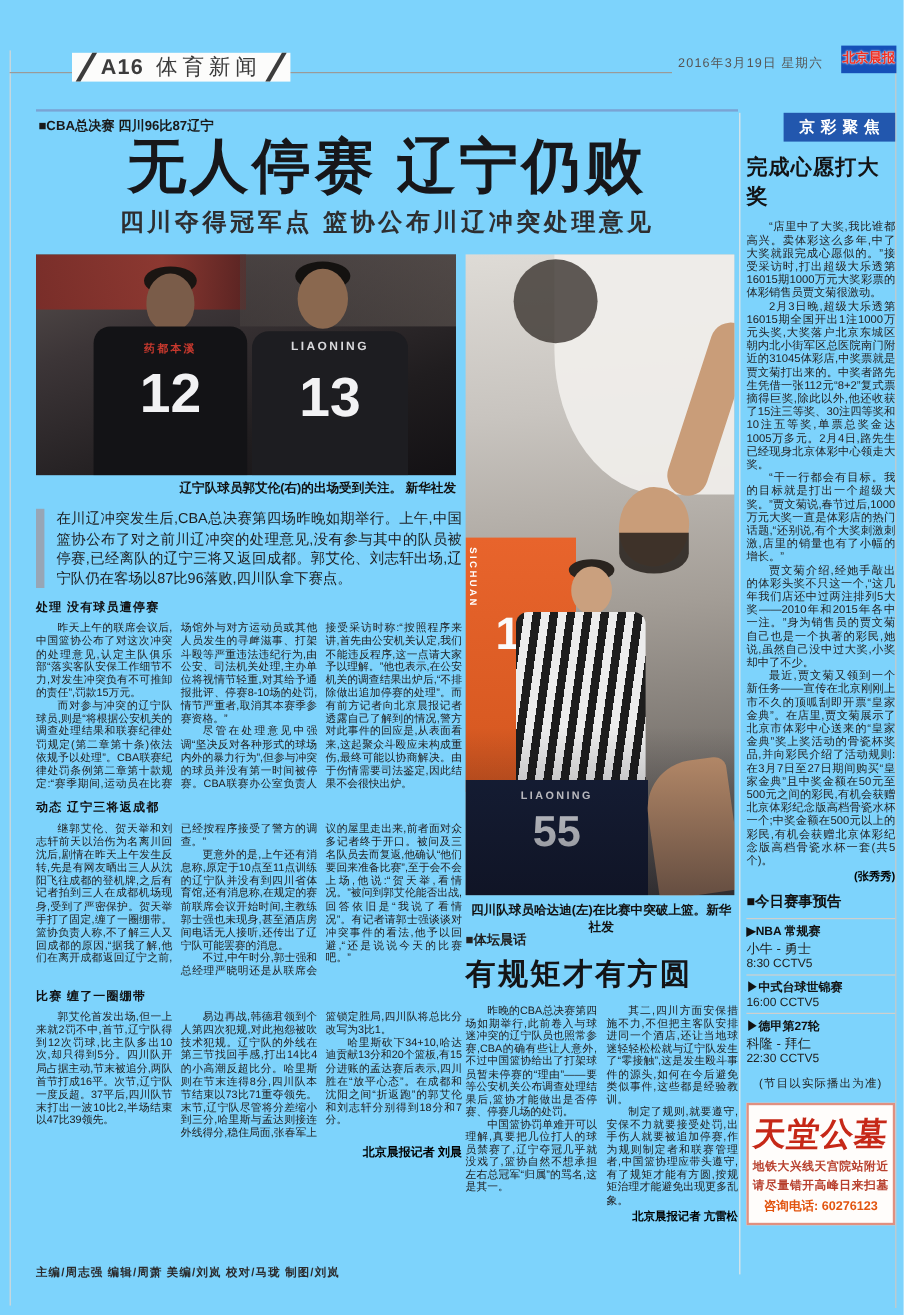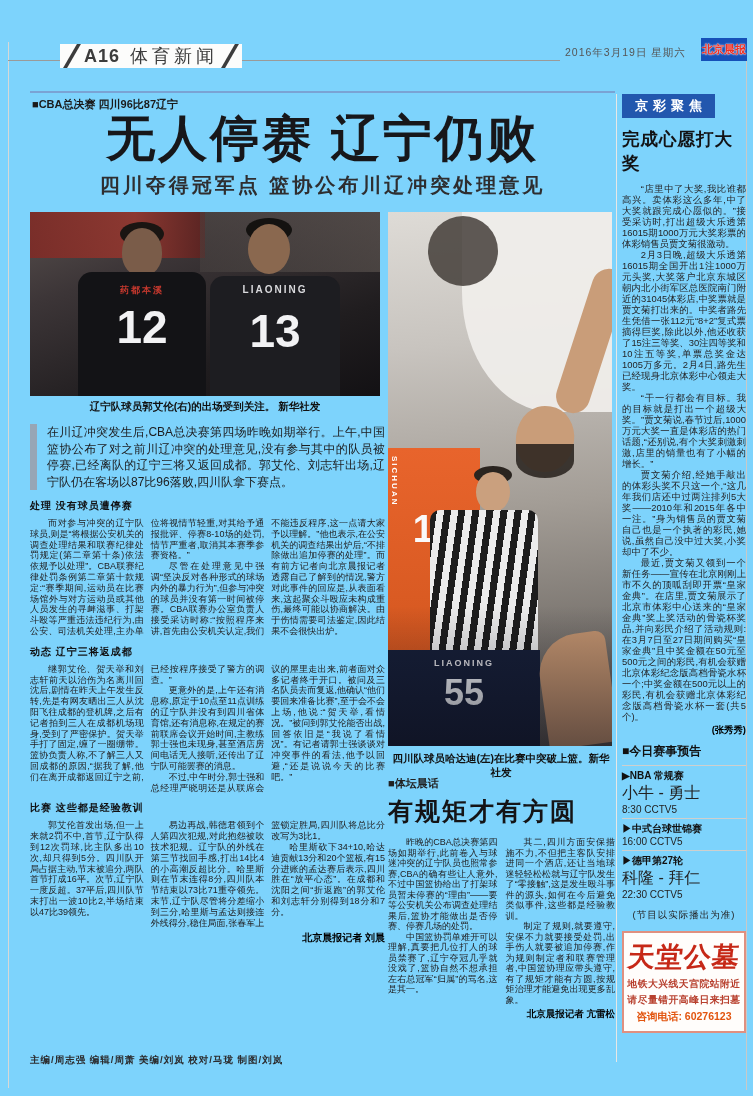--- a/index.html
+++ b/index.html
@@ -37,21 +37,21 @@
   .p1-crowd{right:0;top:0;width:180px;height:60px;background:linear-gradient(90deg,#4a4442,#6b625c);opacity:.5;}
   .p1-hair-l{left:90px;top:10px;width:44px;height:24px;border-radius:50%;background:#1a1512;}
   .p1-head-l{left:92px;top:16px;width:40px;height:48px;border-radius:50% 50% 45% 45%;background:#7a5c49;}
   .p1-hair-r{left:216px;top:6px;width:46px;height:24px;border-radius:50%;background:#141210;}
   .p1-head-r{left:218px;top:12px;width:42px;height:50px;border-radius:50%;background:#8a684f;}
   .p1-jersey-l{left:48px;top:60px;width:128px;height:124px;background:#131316;border-radius:14px 14px 0 0;}
   .p1-jersey-r{left:180px;top:64px;width:130px;height:120px;background:#1d1d21;border-radius:14px 14px 0 0;}
   .p1-sponsor{left:0;top:12px;width:100%;text-align:center;font-size:9px;color:#c8392e;font-weight:bold;letter-spacing:2px;}
   .p1-team{left:0;top:8px;width:100%;text-align:center;font-size:10px;color:#d9d9dc;letter-spacing:2px;font-weight:bold;}
   .p1-num{left:0;top:28px;width:100%;text-align:center;font-size:46px;font-weight:900;color:#f2f2f4;}
-  .caption1{position:absolute;left:30px;top:400px;width:350px;text-align:center;font-size:10.5px;font-weight:bold;color:#111;}
+  .caption1{position:absolute;left:30px;top:400px;width:350px;text-align:right;font-size:10.5px;font-weight:bold;color:#111;}
 
   
   .left-article{position:absolute;left:30px;top:424px;width:355px;}
   .lead{display:flex;margin-bottom:9px;}
   .lead-bar{width:7px;background:#97a6b6;margin-right:10px;flex:none;}
   .lead-text{font-size:12px;line-height:16.5px;text-align:justify;color:#1c1c1e;font-weight:500;}
   .sec-head{font-size:10px;font-weight:700;color:#101012;margin:8px 0 5px;letter-spacing:1px;}
   .sec-body{column-count:3;column-gap:7px;font-size:9px;line-height:10.8px;text-align:justify;color:#212123;}
   .sec-body p{margin:0;text-indent:2em;}
   .sec-byline{text-align:right;font-weight:bold;font-size:10px;margin-top:3px;}
@@ -82,31 +82,31 @@
   
   .commentary{position:absolute;left:388px;top:776px;width:227px;}
   .com-tag{font-size:11px;font-weight:bold;color:#222;margin-bottom:4px;}
   .com-title{font-size:25px;font-weight:900;letter-spacing:2px;color:#141416;margin-bottom:9px;}
   .com-body{column-count:2;column-gap:8px;font-size:9px;line-height:10.5px;text-align:justify;color:#212123;}
   .com-body p{margin:0;text-indent:2em;}
   .com-byline{text-align:right;font-weight:bold;font-size:9.5px;margin-top:3px;}
 
   
   .sidebar{position:absolute;left:622px;top:94px;width:124px;}
-  .side-tag-wrap{text-align:left;margin-bottom:9px;}
+  .side-tag-wrap{text-align:right;margin-bottom:9px;}
   .side-tag{display:inline-block;background:#2257ae;color:#fff;font-size:13px;font-weight:bold;letter-spacing:5px;
     padding:3px 8px 3px 13px;}
   .side-title{font-size:17.5px;font-weight:900;letter-spacing:1px;margin:0 0 8px;color:#131315;}
   .side-body{font-size:9.4px;line-height:11px;text-align:justify;color:#242426;}
   .side-body p{margin:0;text-indent:2em;}
   .side-credit{text-align:right;font-weight:bold;font-size:9.4px;margin:2px 0 6px;}
   .sch-head{font-size:12px;font-weight:900;color:#111;margin-bottom:5px;}
   .sch-item{border-top:1px solid #cfcfcd;padding:3px 0;}
   .sch-league{font-weight:bold;font-size:10px;color:#111;}
-  .sch-match{font-size:16px;color:#222;}
+  .sch-match{font-size:11px;color:#222;}
   .sch-time{font-size:10px;color:#222;}
   .sch-note{font-size:9.5px;text-align:center;color:#222;margin:6px 0 9px;letter-spacing:1px;}
   .ad{border:2px solid #e09080;padding:6px 3px 7px;text-align:center;background:#fffdfb;}
   .ad-title{font-family:"DejaVu Serif",serif;font-size:27px;font-weight:900;color:#c62817;transform:skewX(-6deg);letter-spacing:1px;}
   .ad-line{font-size:9.8px;font-weight:bold;color:#b8402e;margin-top:3px;letter-spacing:0.5px;}
   .ad-phone{font-size:10.5px;font-weight:900;color:#e2540e;margin-top:3px;}
 
   .footer-credits{position:absolute;left:30px;top:1054px;font-size:9.5px;font-weight:bold;color:#2b2b2d;letter-spacing:1px;}
 </style>
 </head>
@@ -153,36 +153,37 @@
 
   <div class="left-article">
     <div class="lead">
       <div class="lead-bar"></div>
       <div class="lead-text">在川辽冲突发生后,CBA总决赛第四场昨晚如期举行。上午,中国篮协公布了对之前川辽冲突的处理意见,没有参与其中的队员被停赛,已经离队的辽宁三将又返回成都。郭艾伦、刘志轩出场,辽宁队仍在客场以87比96落败,四川队拿下赛点。</div>
     </div>
 
     <div>
       <div class="sec-head">处理 没有球员遭停赛</div>
       <div class="sec-body">
+          <p>昨天上午的联席会议后,中国篮协公布了对这次冲突的处理意见,认定主队俱乐部“落实客队安保工作细节不力,对发生冲突负有不可推卸的责任”,罚款15万元。</p>
           <p>而对参与冲突的辽宁队球员,则是“将根据公安机关的调查处理结果和联赛纪律处罚规定(第二章第十条)依法依规予以处理”。CBA联赛纪律处罚条例第二章第十款规定:“赛季期间,运动员在比赛场馆外与对方运动员或其他人员发生的寻衅滋事、打架斗殴等严重违法违纪行为,由公安、司法机关处理,主办单位将视情节轻重,对其给予通报批评、停赛8-10场的处罚,情节严重者,取消其本赛季参赛资格。”</p>
           <p>尽管在处理意见中强调“坚决反对各种形式的球场内外的暴力行为”,但参与冲突的球员并没有第一时间被停赛。CBA联赛办公室负责人接受采访时称:“按照程序来讲,首先由公安机关认定,我们不能违反程序,这一点请大家予以理解。”他也表示,在公安机关的调查结果出炉后,“不排除做出追加停赛的处理”。而有前方记者向北京晨报记者透露自己了解到的情况,警方对此事件的回应是,从表面看来,这起聚众斗殴应未构成重伤,最终可能以协商解决。由于伤情需要司法鉴定,因此结果不会很快出炉。</p>
         </div>
     </div>
 
     <div>
       <div class="sec-head">动态 辽宁三将返成都</div>
       <div class="sec-body">
           <p>继郭艾伦、贺天举和刘志轩前天以治伤为名离川回沈后,剧情在昨天上午发生反转,先是有网友晒出三人从沈阳飞往成都的登机牌,之后有记者拍到三人在成都机场现身,受到了严密保护。贺天举手打了固定,缠了一圈绷带。篮协负责人称,不了解三人又回成都的原因,“据我了解,他们在离开成都返回辽宁之前,已经按程序接受了警方的调查。”</p>
           <p>更意外的是,上午还有消息称,原定于10点至11点训练的辽宁队并没有到四川省体育馆,还有消息称,在规定的赛前联席会议开始时间,主教练郭士强也未现身,甚至酒店房间电话无人接听,还传出了辽宁队可能罢赛的消息。</p>
           <p>不过,中午时分,郭士强和总经理严晓明还是从联席会议的屋里走出来,前者面对众多记者终于开口。被问及三名队员去而复返,他确认“他们要回来准备比赛”,至于会不会上场,他说:“贺天举,看情况。”被问到郭艾伦能否出战,回答依旧是“我说了看情况”。有记者请郭士强谈谈对冲突事件的看法,他予以回避,“还是说说今天的比赛吧。”</p>
         </div>
     </div>
 
     <div>
-      <div class="sec-head">比赛 这些都是经验教训</div>
+      <div class="sec-head">比赛 缠了一圈绷带</div>
       <div class="sec-body">
           <p>郭艾伦首发出场,但一上来就2罚不中,首节,辽宁队得到12次罚球,比主队多出10次,却只得到5分。四川队开局占据主动,节末被追分,两队首节打成16平。次节,辽宁队一度反超。37平后,四川队节末打出一波10比2,半场结束以47比39领先。</p>
           <p>易边再战,韩德君领到个人第四次犯规,对此抱怨被吹技术犯规。辽宁队的外线在第三节找回手感,打出14比4的小高潮反超比分。哈里斯则在节末连得8分,四川队本节结束以73比71重夺领先。末节,辽宁队尽管将分差缩小到三分,哈里斯与孟达则接连外线得分,稳住局面,张春军上篮锁定胜局,四川队将总比分改写为3比1。</p>
           <p>哈里斯砍下34+10,哈达迪贡献13分和20个篮板,有15分进账的孟达赛后表示,四川胜在“放平心态”。在成都和沈阳之间“折返跑”的郭艾伦和刘志轩分别得到18分和7分。</p>
         </div>
       <div class="sec-byline">北京晨报记者 刘晨</div>
     </div>
   </div>
 
   <div class="photo2">

